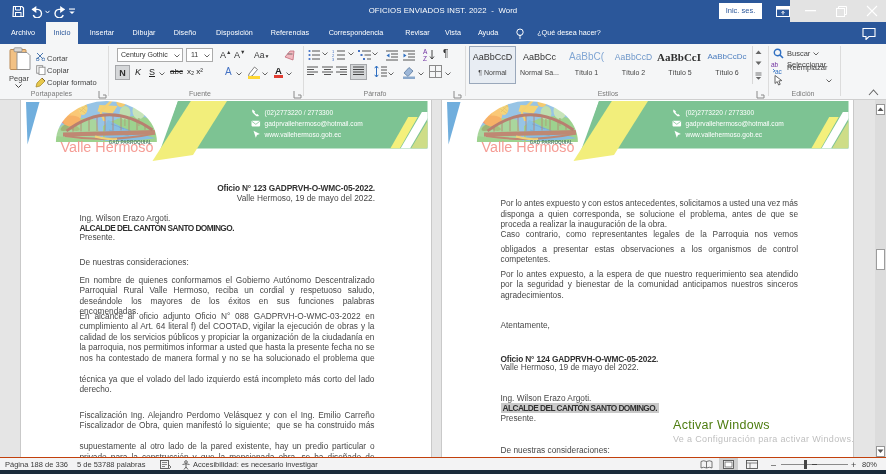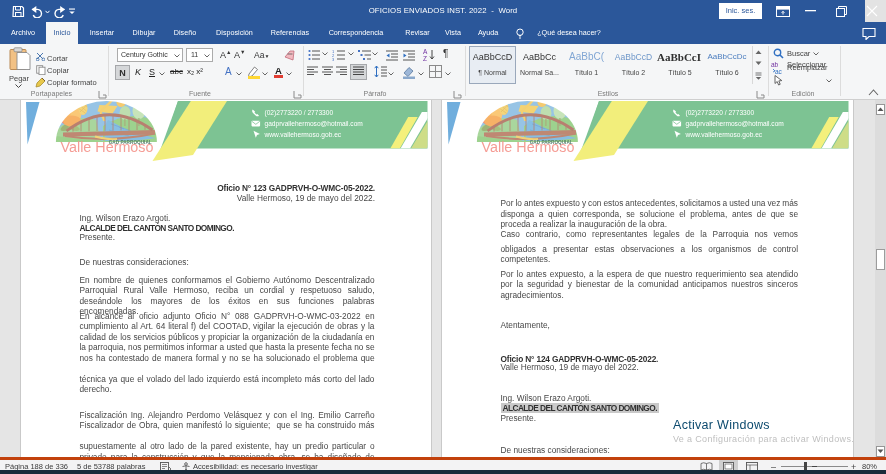--- a/index.html
+++ b/index.html
@@ -1,21 +1,21 @@
 <!DOCTYPE html>
 <html><head>
 <meta charset="utf-8">
 <style>
 * { margin:0; padding:0; box-sizing:border-box; }
 html,body { width:886px; height:474px; overflow:hidden; font-family:"Liberation Sans", sans-serif; }
 .abs { position:absolute; }
 #app { position:relative; width:886px; height:474px; background:#e3e3e3; }
 
 
-#titlebar { position:absolute; left:0; top:0; width:865px; height:22px; background:#2b579a; }
+#titlebar { position:absolute; left:0; top:0; width:790px; height:22px; background:#2b579a; }
 #title-text { position:absolute; left:0; top:0; width:886px; text-align:center; color:#ffffff; font-size:7.8px; line-height:22px; letter-spacing:0.1px; }
 #inicses { position:absolute; left:719px; top:3px; width:43px; height:16px; background:#ffffff; color:#2b579a; font-size:7.5px; text-align:center; line-height:16px; }
 
 
 #tabrow { position:absolute; left:0; top:22px; width:886px; height:22px; background:#2b579a; }
 .tab { position:absolute; top:0; height:22px; color:#ffffff; font-size:7.2px; line-height:22px; text-align:center; }
 #tab-active { position:absolute; left:46px; top:0; width:32px; height:22px; background:#f5f6f7; color:#2b579a; font-size:7.2px; line-height:22px; text-align:center; }
 
 
 #ribbon { position:absolute; left:0; top:44px; width:886px; height:56px; background:#f5f6f7; border-bottom:1px solid #cfcfcf; }
@@ -29,29 +29,29 @@
 #docarea { position:absolute; left:0; top:100px; width:875px; height:357px; background:#e5e5e5; overflow:hidden; }
 .page { position:absolute; top:0px; height:360px; background:#ffffff; border:1px solid #c9c9c9; border-top:none; overflow:hidden; }
 #page1 { left:20px; width:412px; }
 #page2 { left:441px; width:413px; }
 .doc { position:absolute; font-size:8.3px; line-height:10.6px; color:#474747; white-space:nowrap; }
 .jl { position:absolute; font-size:8.3px; line-height:10.6px; color:#474747; text-align:justify; text-align-last:justify; }
 .jll { position:absolute; font-size:8.3px; line-height:10.6px; color:#474747; }
 #page1 .jl, #page1 .jll { left:58.5px; width:295px; }
 #page2 .jl, #page2 .jll { left:58.5px; width:297.5px; }
 .banner { left:0; top:0; }
-.wm1 { position:absolute; left:231px; top:318px; font-size:12.5px; color:#0c4a6e; letter-spacing:0.3px; white-space:nowrap; }
+.wm1 { position:absolute; left:231px; top:318px; font-size:12.5px; color:#4d7c0f; letter-spacing:0.3px; white-space:nowrap; }
 .wm2 { position:absolute; left:231px; top:334px; font-size:9px; color:#bfbfbf; letter-spacing:0.35px; white-space:nowrap; }
 
 
 #vscroll { position:absolute; left:875px; top:100px; width:11px; height:357px; background:#dcdcdc; }
 .sbtn { position:absolute; left:0.5px; width:9px; height:11px; background:#ffffff; border:1px solid #969696; }
 
 
-#statusbar { position:absolute; left:0; top:457px; width:886px; height:13px; background:#f3f3f4; border-top:3px solid #c2410c; font-size:7.5px; color:#3b3b3b; }
+#statusbar { position:absolute; left:0; top:457px; width:886px; height:13px; background:#f3f3f4; border-top:1px solid #c2410c; font-size:7.5px; color:#3b3b3b; }
 #bottomstrip { position:absolute; left:0; top:470px; width:886px; height:4px; background:#1b2b3a; }
 .stxt { position:absolute; top:0; line-height:14px; font-size:7.5px; color:#3b3b3b; }
 </style>
 </head>
 <body>
 <div id="app">
   <div id="titlebar">
     <svg class="abs" style="left:12px;top:5px" width="70" height="13" viewBox="0 0 70 13">
       <g stroke="#ffffff" fill="none" stroke-width="1.2">
         <path d="M1.5 1.5 h8.5 l1.5 1.5 v8.5 h-10.5 z"></path>

